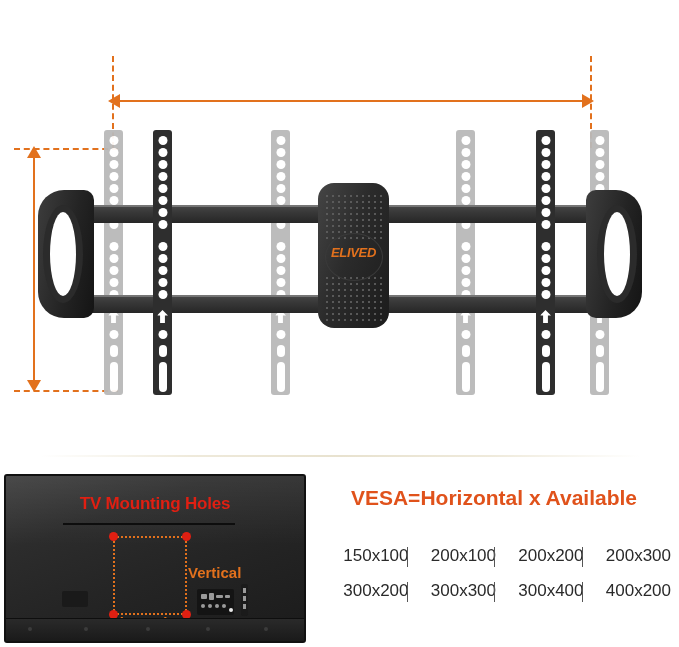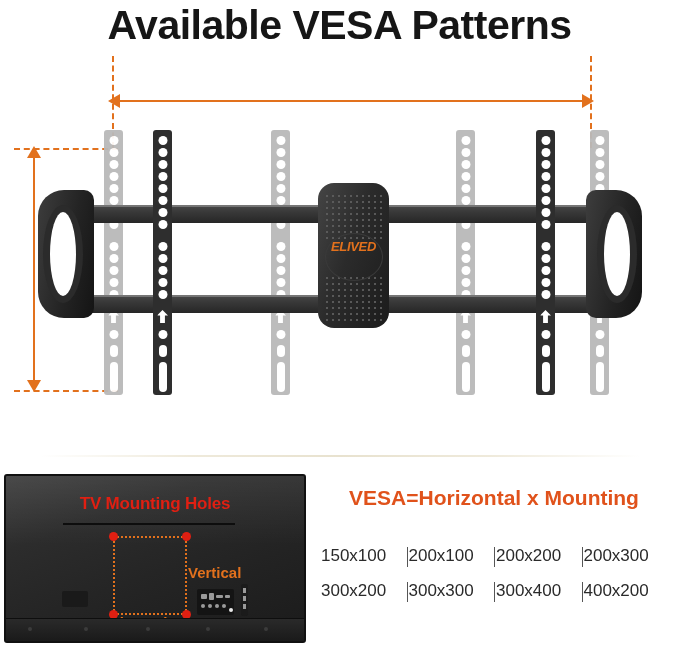--- a/index.html
+++ b/index.html
@@ -214,21 +214,21 @@
     left: 50%;
     top: 50px;
     transform: translateX(-50%);
     width: 56px; height: 46px;
     border-radius: 50%;
     border: 1px solid #3a3a3a;
   }
   .brand {
     position: absolute;
     left: 0; right: 0;
-    top: 56px;
+    top: 62px;
     text-align: center;
     color: #E2711D;
     font-size: 13px;
     font-weight: bold;
     font-style: italic;
     letter-spacing: -0.3px;
   }
 
   
   .divider {
@@ -370,39 +370,38 @@
   }
   #vesa-table .row {
     display: flex;
     height: 35px;
     align-items: center;
   }
   #vesa-table .cell {
     flex: 1;
     font-size: 17px;
     color: #2a2a2a;
-    text-align: left;
+    text-align: right;
     position: relative;
   }
   #vesa-table .cell + .cell::before {
     content: "";
     position: absolute;
     left: -2px;
     top: 1px;
     height: 20px;
     width: 1px;
     background: #555;
   }
 </style>
 </head>
 <body>
 
 <div id="page">
 
-  <div class="title">Available VESA Patterns</div>
 
 
   <div class="guide-v" style="left:112px; top:56px; height:92px;"></div>
   <div class="guide-v" style="left:590px; top:56px; height:92px;"></div>
 
   <div class="arrow-line-h" style="left:118px; top:100px; width:468px;"></div>
   <div class="tri tri-left" style="left:108px; top:94px;"></div>
   <div class="tri tri-right" style="left:582px; top:94px;"></div>
 
   <div class="guide-h" style="left:14px; top:148px; width:104px;"></div>
@@ -587,21 +586,21 @@
 
     <div class="tv-foot">
       <b style="left:22px;"></b>
       <b style="left:78px;"></b>
       <b style="left:140px;"></b>
       <b style="left:200px;"></b>
       <b style="left:258px;"></b>
     </div>
   </div>
 
-  <div class="vesa-header">VESA=Horizontal x Mounting</div>
+  <div class="vesa-header">VESA=Horizontal x Available</div>
 
   <div id="vesa-table">
     <div class="row">
       <div class="cell">150x100</div>
       <div class="cell">200x100</div>
       <div class="cell">200x200</div>
       <div class="cell">200x300</div>
     </div>
     <div class="row">
       <div class="cell">300x200</div>

